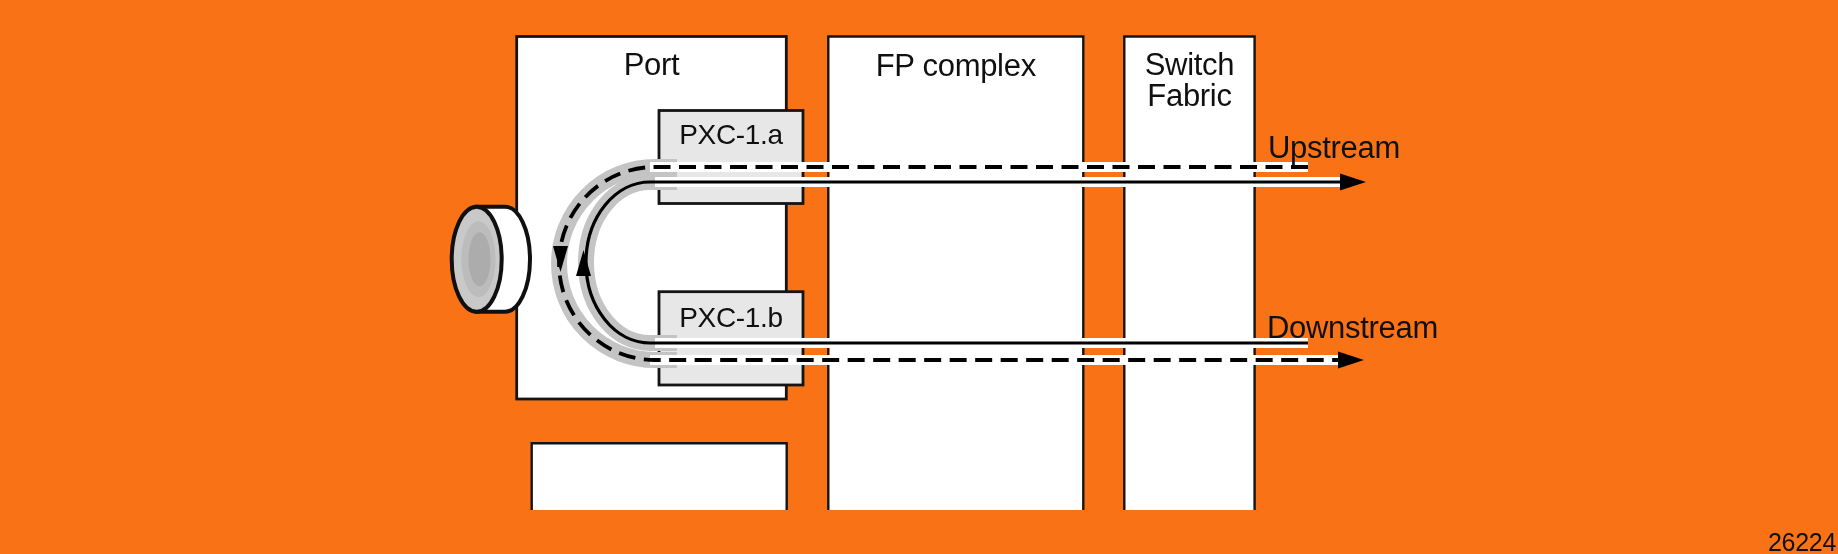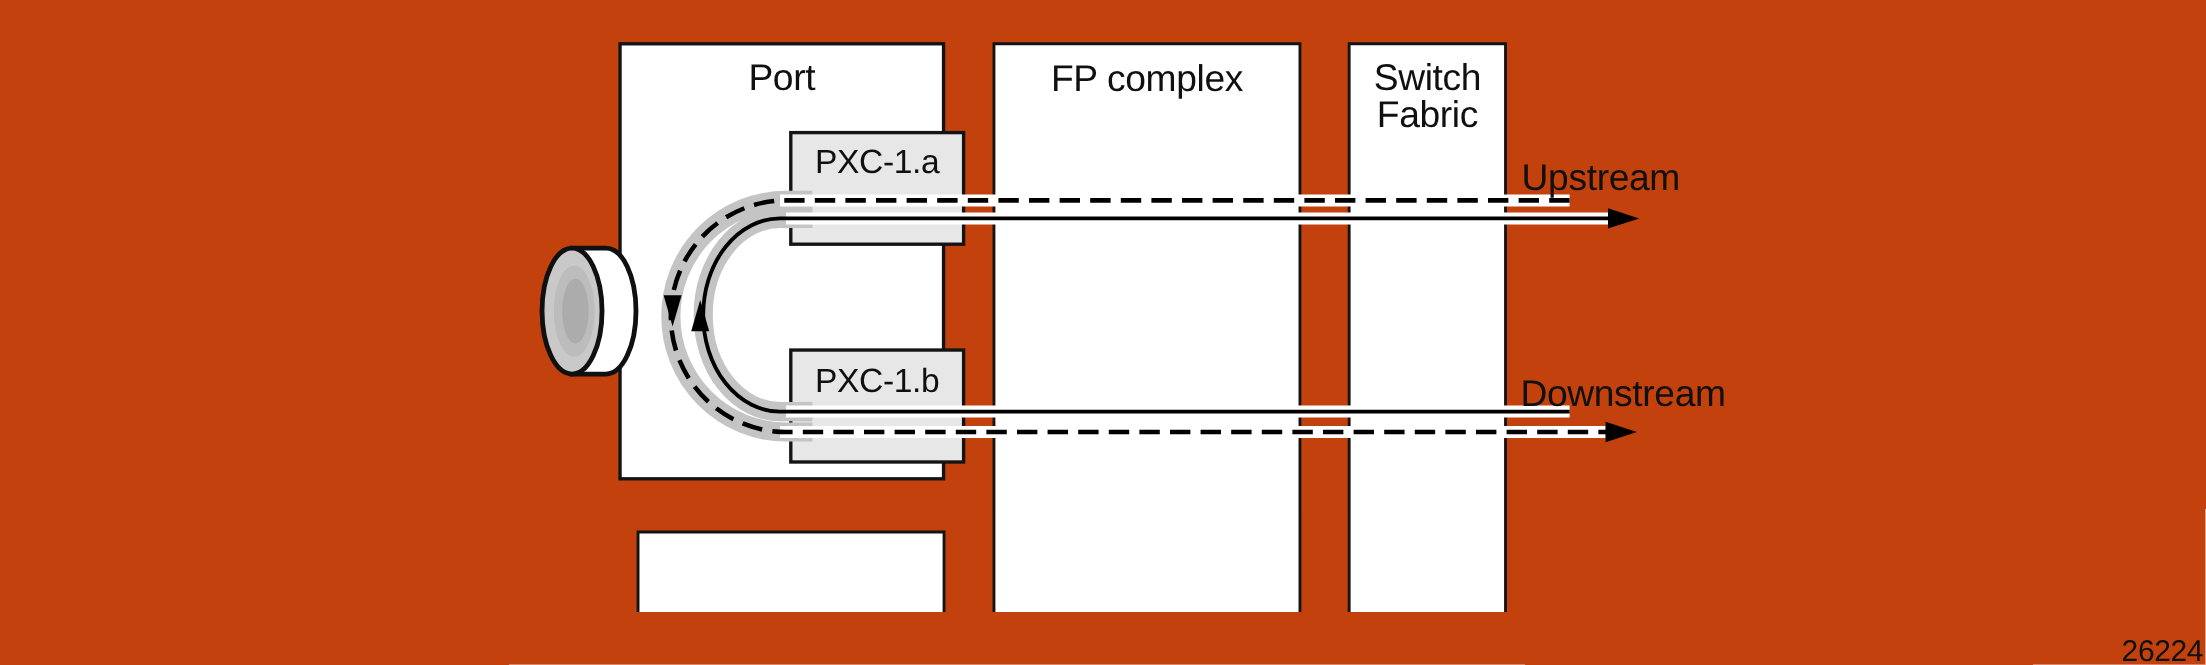--- a/index.html
+++ b/index.html
@@ -1,20 +1,20 @@
 <!DOCTYPE html>
 <html><head>
 <meta charset="utf-8">
 <style>
   html, body { margin: 0; padding: 0; background: #ffffff; }
   .stage {
     position: relative;
     width: 1838px;
     height: 554px;
-    background: #c2410c;
+    background: #f97316;
     overflow: hidden;
   }
   svg { display: block; }
   svg text {
     font-family: "Liberation Sans", sans-serif;
     fill: #101010;
     letter-spacing: -0.3px;
   }
   .lbl   { font-size: 31px; }
   .lbl-s { font-size: 28px; }

